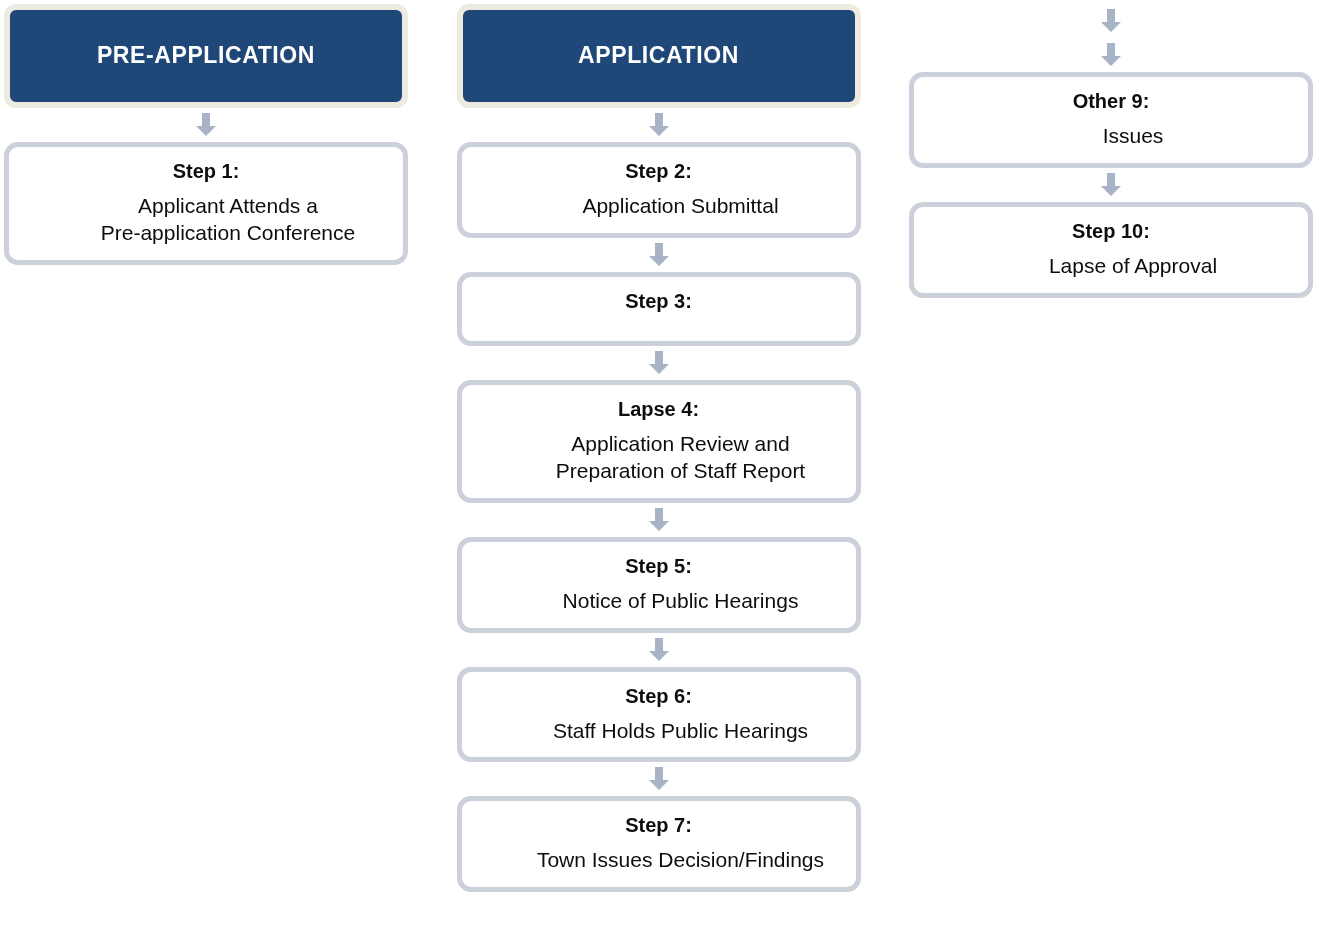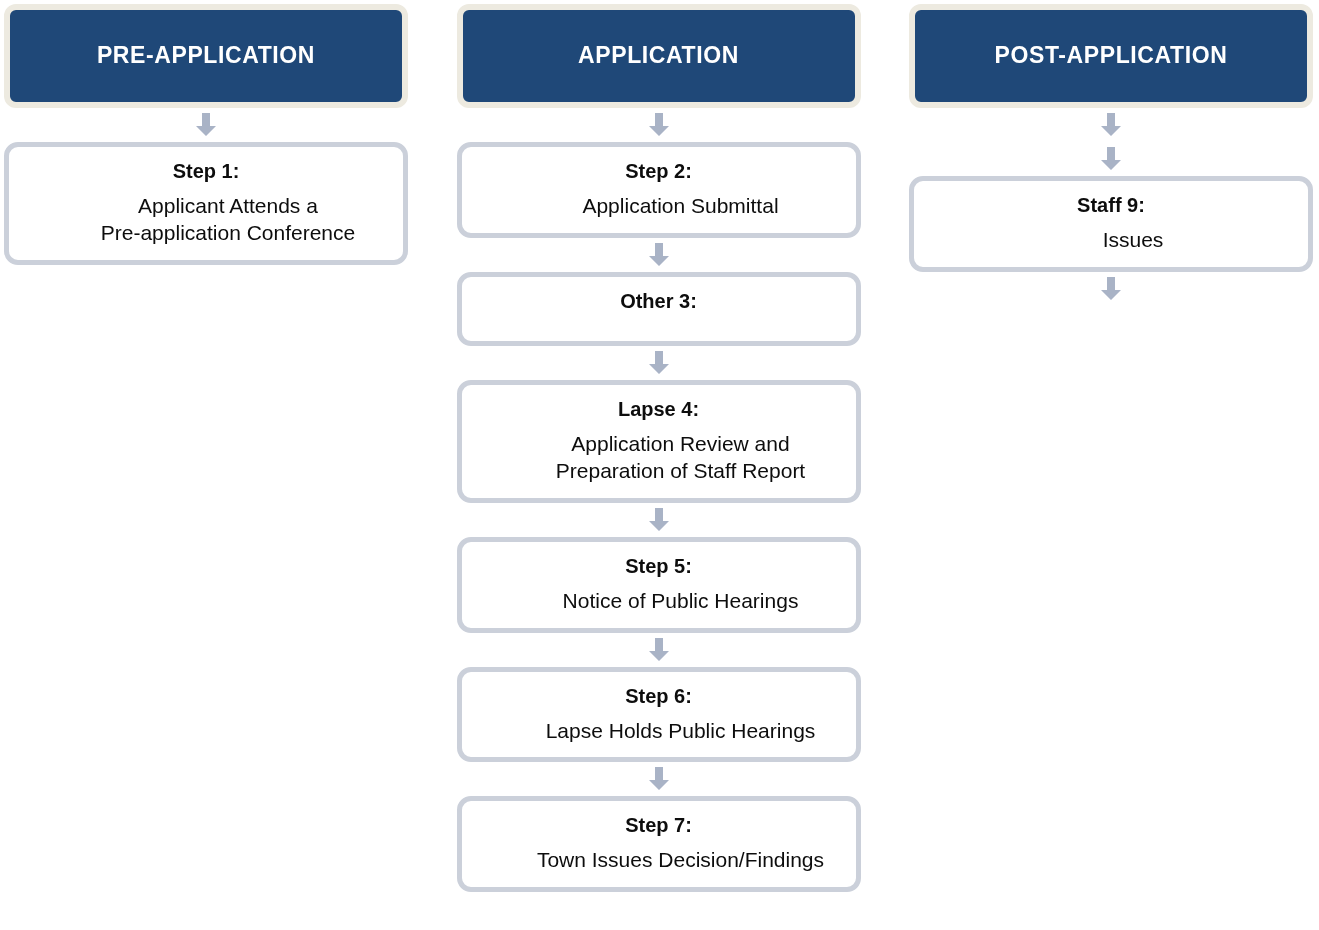--- a/index.html
+++ b/index.html
@@ -137,21 +137,21 @@
         <div class="step-desc">Application Submittal</div>
       </div>
       <div class="connector">
         <span>
           <svg class="arrow-down" viewBox="0 0 22 24" xmlns="http://www.w3.org/2000/svg">
             <polygon points="7,0 15,0 15,13 21,13 11,23 1,13 7,13" fill="#a9b3c6"></polygon>
           </svg>
         </span>
       </div>
       <div class="step-box short">
-        <div class="step-title">Other 3:</div>
+        <div class="step-title">Step 3:</div>
       </div>
       <div class="connector">
         <span>
           <svg class="arrow-down" viewBox="0 0 22 24" xmlns="http://www.w3.org/2000/svg">
             <polygon points="7,0 15,0 15,13 21,13 11,23 1,13 7,13" fill="#a9b3c6"></polygon>
           </svg>
         </span>
       </div>
       <div class="step-box tall">
         <div class="step-title">Lapse 4:</div>
@@ -171,57 +171,58 @@
       </div>
       <div class="connector">
         <span>
           <svg class="arrow-down" viewBox="0 0 22 24" xmlns="http://www.w3.org/2000/svg">
             <polygon points="7,0 15,0 15,13 21,13 11,23 1,13 7,13" fill="#a9b3c6"></polygon>
           </svg>
         </span>
       </div>
       <div class="step-box short">
         <div class="step-title">Step 6:</div>
-        <div class="step-desc">Lapse Holds Public Hearings</div>
+        <div class="step-desc">Staff Holds Public Hearings</div>
       </div>
       <div class="connector">
         <span>
           <svg class="arrow-down" viewBox="0 0 22 24" xmlns="http://www.w3.org/2000/svg">
             <polygon points="7,0 15,0 15,13 21,13 11,23 1,13 7,13" fill="#a9b3c6"></polygon>
           </svg>
         </span>
       </div>
       <div class="step-box short">
         <div class="step-title">Step 7:</div>
         <div class="step-desc">Town Issues Decision/Findings</div>
       </div>
     </div>
     <div class="column">
-      <div class="phase-header">
-        <div class="phase-header-label">POST-APPLICATION</div>
-      </div>
-      <div class="connector">
-        <span>
-          <svg class="arrow-down" viewBox="0 0 22 24" xmlns="http://www.w3.org/2000/svg">
-            <polygon points="7,0 15,0 15,13 21,13 11,23 1,13 7,13" fill="#a9b3c6"></polygon>
-          </svg>
-        </span>
-      </div>
-      <div class="connector">
-        <span>
-          <svg class="arrow-down" viewBox="0 0 22 24" xmlns="http://www.w3.org/2000/svg">
-            <polygon points="7,0 15,0 15,13 21,13 11,23 1,13 7,13" fill="#a9b3c6"></polygon>
-          </svg>
-        </span>
-      </div>
-      <div class="step-box short">
-        <div class="step-title">Staff 9:</div>
+      <div class="connector">
+        <span>
+          <svg class="arrow-down" viewBox="0 0 22 24" xmlns="http://www.w3.org/2000/svg">
+            <polygon points="7,0 15,0 15,13 21,13 11,23 1,13 7,13" fill="#a9b3c6"></polygon>
+          </svg>
+        </span>
+      </div>
+      <div class="connector">
+        <span>
+          <svg class="arrow-down" viewBox="0 0 22 24" xmlns="http://www.w3.org/2000/svg">
+            <polygon points="7,0 15,0 15,13 21,13 11,23 1,13 7,13" fill="#a9b3c6"></polygon>
+          </svg>
+        </span>
+      </div>
+      <div class="step-box short">
+        <div class="step-title">Other 9:</div>
         <div class="step-desc">Issues</div>
       </div>
       <div class="connector">
         <span>
           <svg class="arrow-down" viewBox="0 0 22 24" xmlns="http://www.w3.org/2000/svg">
             <polygon points="7,0 15,0 15,13 21,13 11,23 1,13 7,13" fill="#a9b3c6"></polygon>
           </svg>
         </span>
+      </div>
+      <div class="step-box short">
+        <div class="step-title">Step 10:</div>
+        <div class="step-desc">Lapse of Approval</div>
       </div>
     </div>
   </div>
 
 </body></html>

